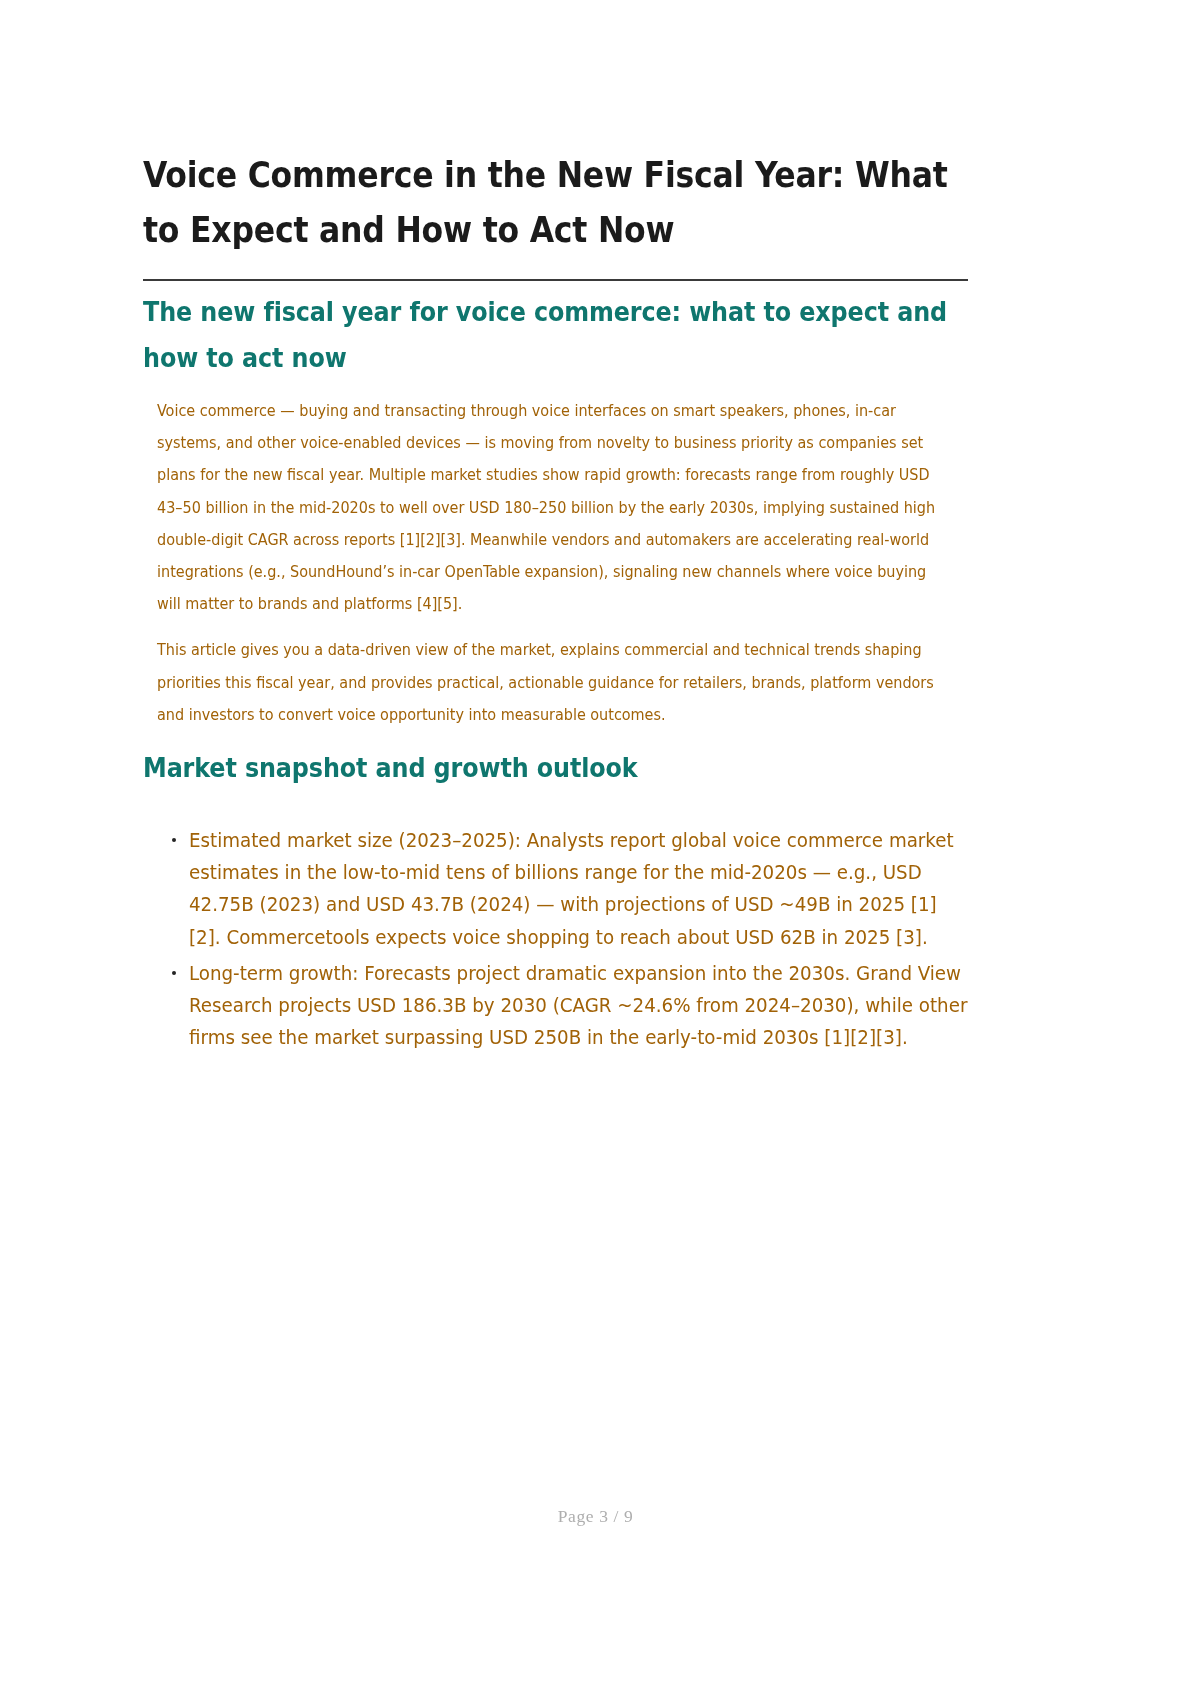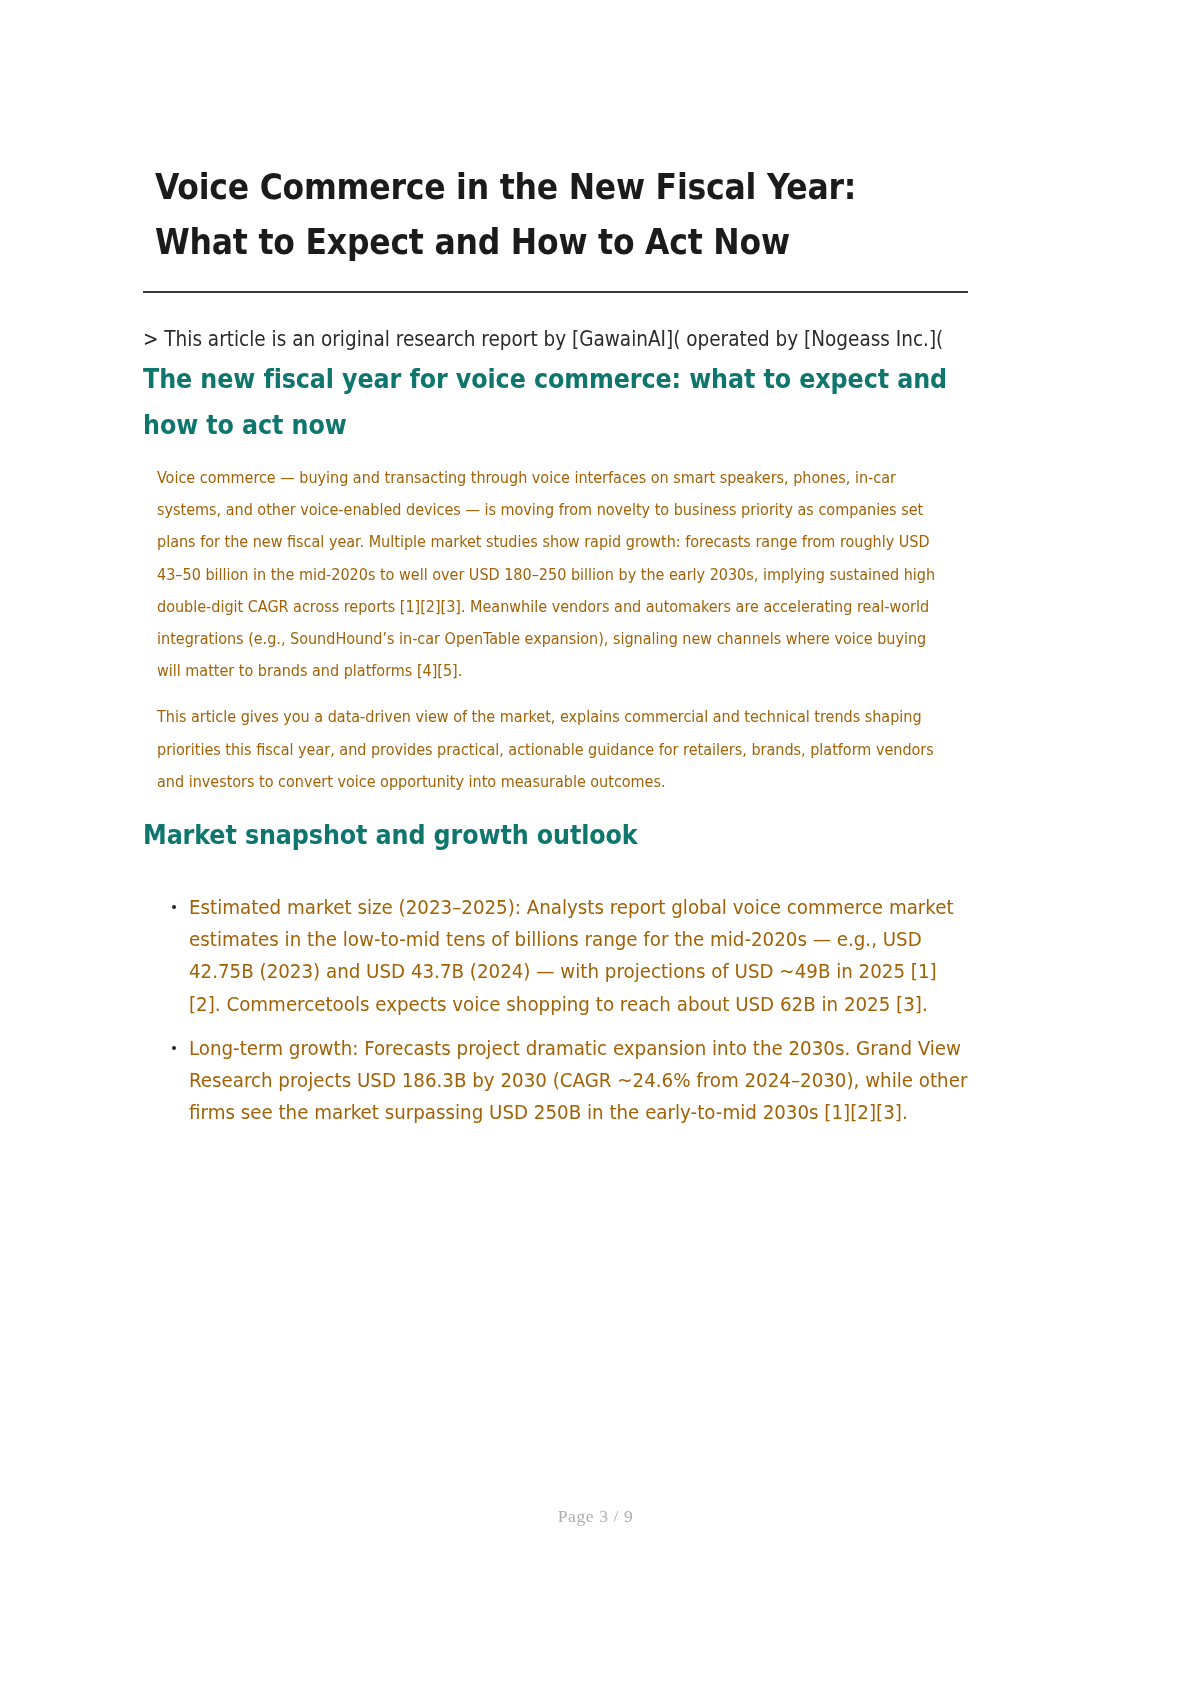--- a/index.html
+++ b/index.html
@@ -38,21 +38,21 @@
 
   
   .content {
     position: absolute;
     top: 148px;
     left: 143px;
     width: 825px;
   }
 
   h1.doc-title {
-    margin: 12px;
+    margin: 0;
     font-family: "DejaVu Sans Condensed", "Liberation Sans Narrow", "Liberation Sans", sans-serif;
     font-stretch: condensed;
     font-size: 35px;
     line-height: 55px;
     font-weight: 700;
     color: #1b1b1b;
     letter-spacing: -0.2px;
   }
 
   .title-rule {
@@ -106,21 +106,21 @@
   ul.bullet-list > li {
     position: relative;
     margin: 0 0 0 0;
     padding-left: 21px;
     font-family: "DejaVu Sans Condensed", "Liberation Sans Narrow", "Liberation Sans", sans-serif;
     font-stretch: condensed;
     font-size: 20.3px;
     line-height: 32.2px;
     color: #a16207;
   }
-  ul.bullet-list > li + li { margin-top: 12px; }
+  ul.bullet-list > li + li { margin-top: 4px; }
   ul.bullet-list > li::before {
     content: "";
     position: absolute;
     left: 4px;
     top: 14px;
     width: 4.2px;
     height: 4.2px;
     border-radius: 50%;
     background: #242424;
   }
@@ -143,21 +143,20 @@
 
 <div class="page">
 
 
   <div class="content">
 
     <h1 class="doc-title">Voice Commerce in the New Fiscal Year: What to Expect and How to Act Now</h1>
 
     <hr class="title-rule">
 
-    <div class="blockquote-line">&gt; This article is an original research report by [GawainAI]( operated by [Nogeass Inc.](</div>
 
     <h2 class="section-heading h2-block-1">The new fiscal year for voice commerce: what to expect and how to act now</h2>
 
     <p class="body-par par-gap-1">Voice commerce — buying and transacting through voice interfaces on smart speakers, phones, in-car systems, and other voice-enabled devices — is moving from novelty to business priority as companies set plans for the new fiscal year. Multiple market studies show rapid growth: forecasts range from roughly USD 43–50 billion in the mid-2020s to well over USD 180–250 billion by the early 2030s, implying sustained high double-digit CAGR across reports [1][2][3]. Meanwhile vendors and automakers are accelerating real-world integrations (e.g., SoundHound’s in-car OpenTable expansion), signaling new channels where voice buying will matter to brands and platforms [4][5].</p>
 
     <p class="body-par par-gap-2">This article gives you a data-driven view of the market, explains commercial and technical trends shaping priorities this fiscal year, and provides practical, actionable guidance for retailers, brands, platform vendors and investors to convert voice opportunity into measurable outcomes.</p>
 
     <h2 class="section-heading h2-block-2">Market snapshot and growth outlook</h2>
 
     <ul class="bullet-list">

